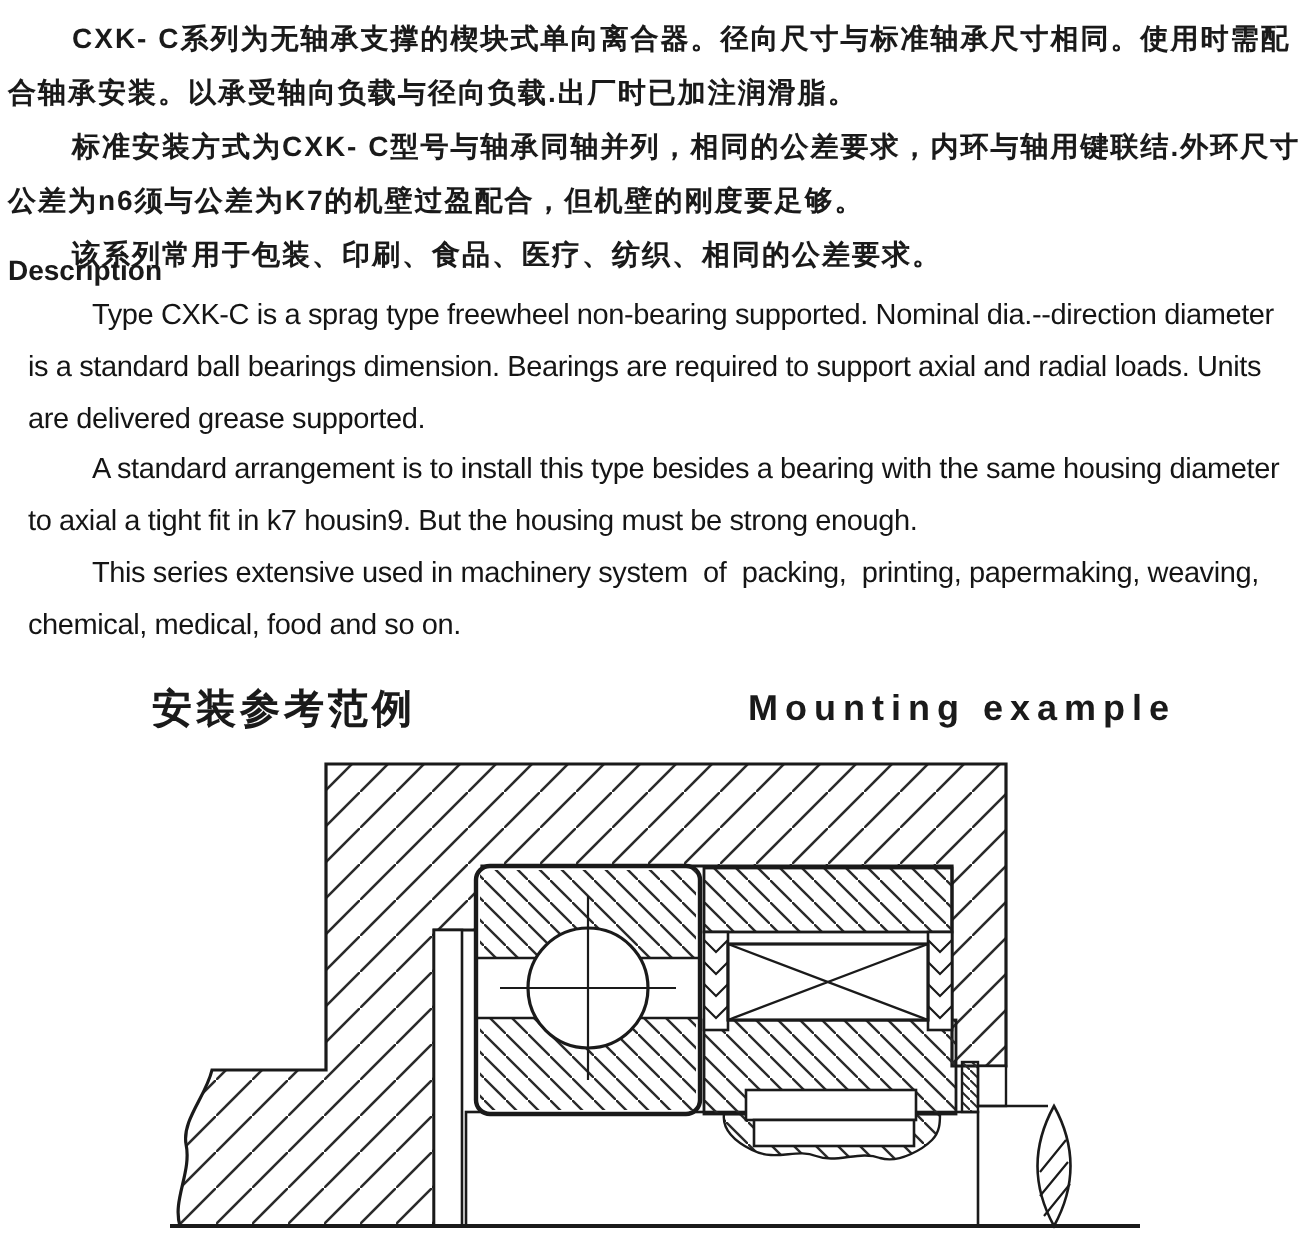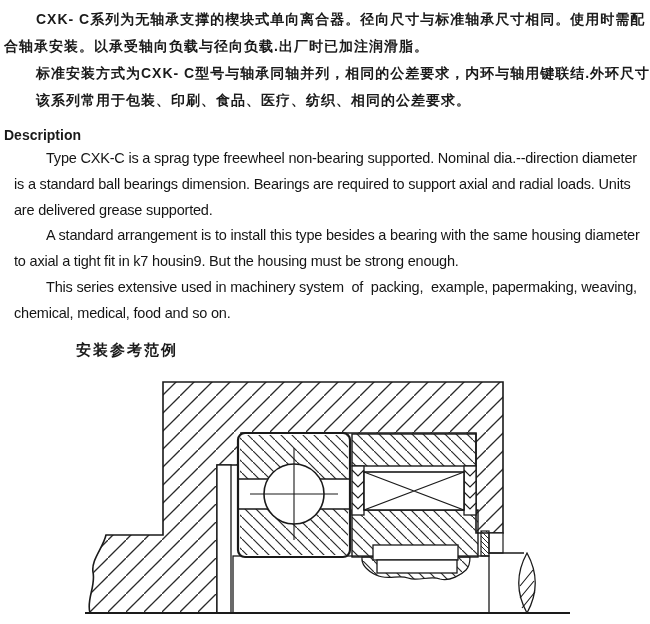--- a/index.html
+++ b/index.html
@@ -15,54 +15,56 @@
   }
   .indent{padding-left:32px;}
   .desc-label{
     position:absolute;top:127px;left:4px;font-size:14px;font-weight:700;
   }
   .en-block{position:absolute;top:146px;left:14px;right:0;}
   .en-block .line{
     font-size:14.5px;line-height:25.8px;letter-spacing:-0.2px;color:#151515;
   }
   .caption-zh{
-    position:absolute;top:341px;left:76px;font-size:15px;font-weight:700;
+    position:absolute;top:341px;left:76px;font-size:20px;font-weight:700;
     letter-spacing:2px;
   }
   .caption-en{
     position:absolute;top:344px;left:374px;font-size:18px;font-weight:700;
     letter-spacing:3.5px;
   }
   svg.drawing{position:absolute;top:374px;left:0;}
 </style>
 </head>
 <body>
 
 <div class="page">
 
   <div class="cn-block">
     <div class="line indent">CXK- C系列为无轴承支撑的楔块式单向离合器。径向尺寸与标准轴承尺寸相同。使用时需配</div>
     <div class="line">合轴承安装。以承受轴向负载与径向负载.出厂时已加注润滑脂。</div>
     <div class="line indent">标准安装方式为CXK- C型号与轴承同轴并列，相同的公差要求，内环与轴用键联结.外环尺寸</div>
+    <div class="line">公差为n6须与公差为K7的机壁过盈配合，但机壁的刚度要足够。</div>
     <div class="line indent">该系列常用于包装、印刷、食品、医疗、纺织、相同的公差要求。</div>
   </div>
 
   <div class="desc-label">Description</div>
 
   <div class="en-block">
     <div class="line indent">Type CXK-C is a sprag type freewheel non-bearing supported. Nominal dia.--direction diameter</div>
     <div class="line">is a standard ball bearings dimension. Bearings are required to support axial and radial loads. Units</div>
     <div class="line">are delivered grease supported.</div>
     <div class="line indent">A standard arrangement is to install this type besides a bearing with the same housing diameter</div>
     <div class="line">to axial a tight fit in k7 housin9. But the housing must be strong enough.</div>
-    <div class="line indent">This series extensive used in machinery system  of  packing,  example, papermaking, weaving,</div>
+    <div class="line indent">This series extensive used in machinery system  of  packing,  printing, papermaking, weaving,</div>
     <div class="line">chemical, medical, food and so on.</div>
   </div>
 
   <div class="caption-zh">安装参考范例</div>
+  <div class="caption-en">Mounting example</div>
 
   <svg class="drawing" width="650" height="250" viewBox="0 374 650 250" xmlns="http://www.w3.org/2000/svg">
     <defs>
 
       <pattern id="hf" width="18" height="18" patternUnits="userSpaceOnUse">
         <path d="M-2,20 L20,-2" stroke="#2a2a2a" stroke-width="1.3" fill="none"></path>
       </pattern>
 
       <pattern id="hb" width="11" height="11" patternUnits="userSpaceOnUse">
         <path d="M-2,-2 L13,13" stroke="#2a2a2a" stroke-width="1.2" fill="none"></path>

